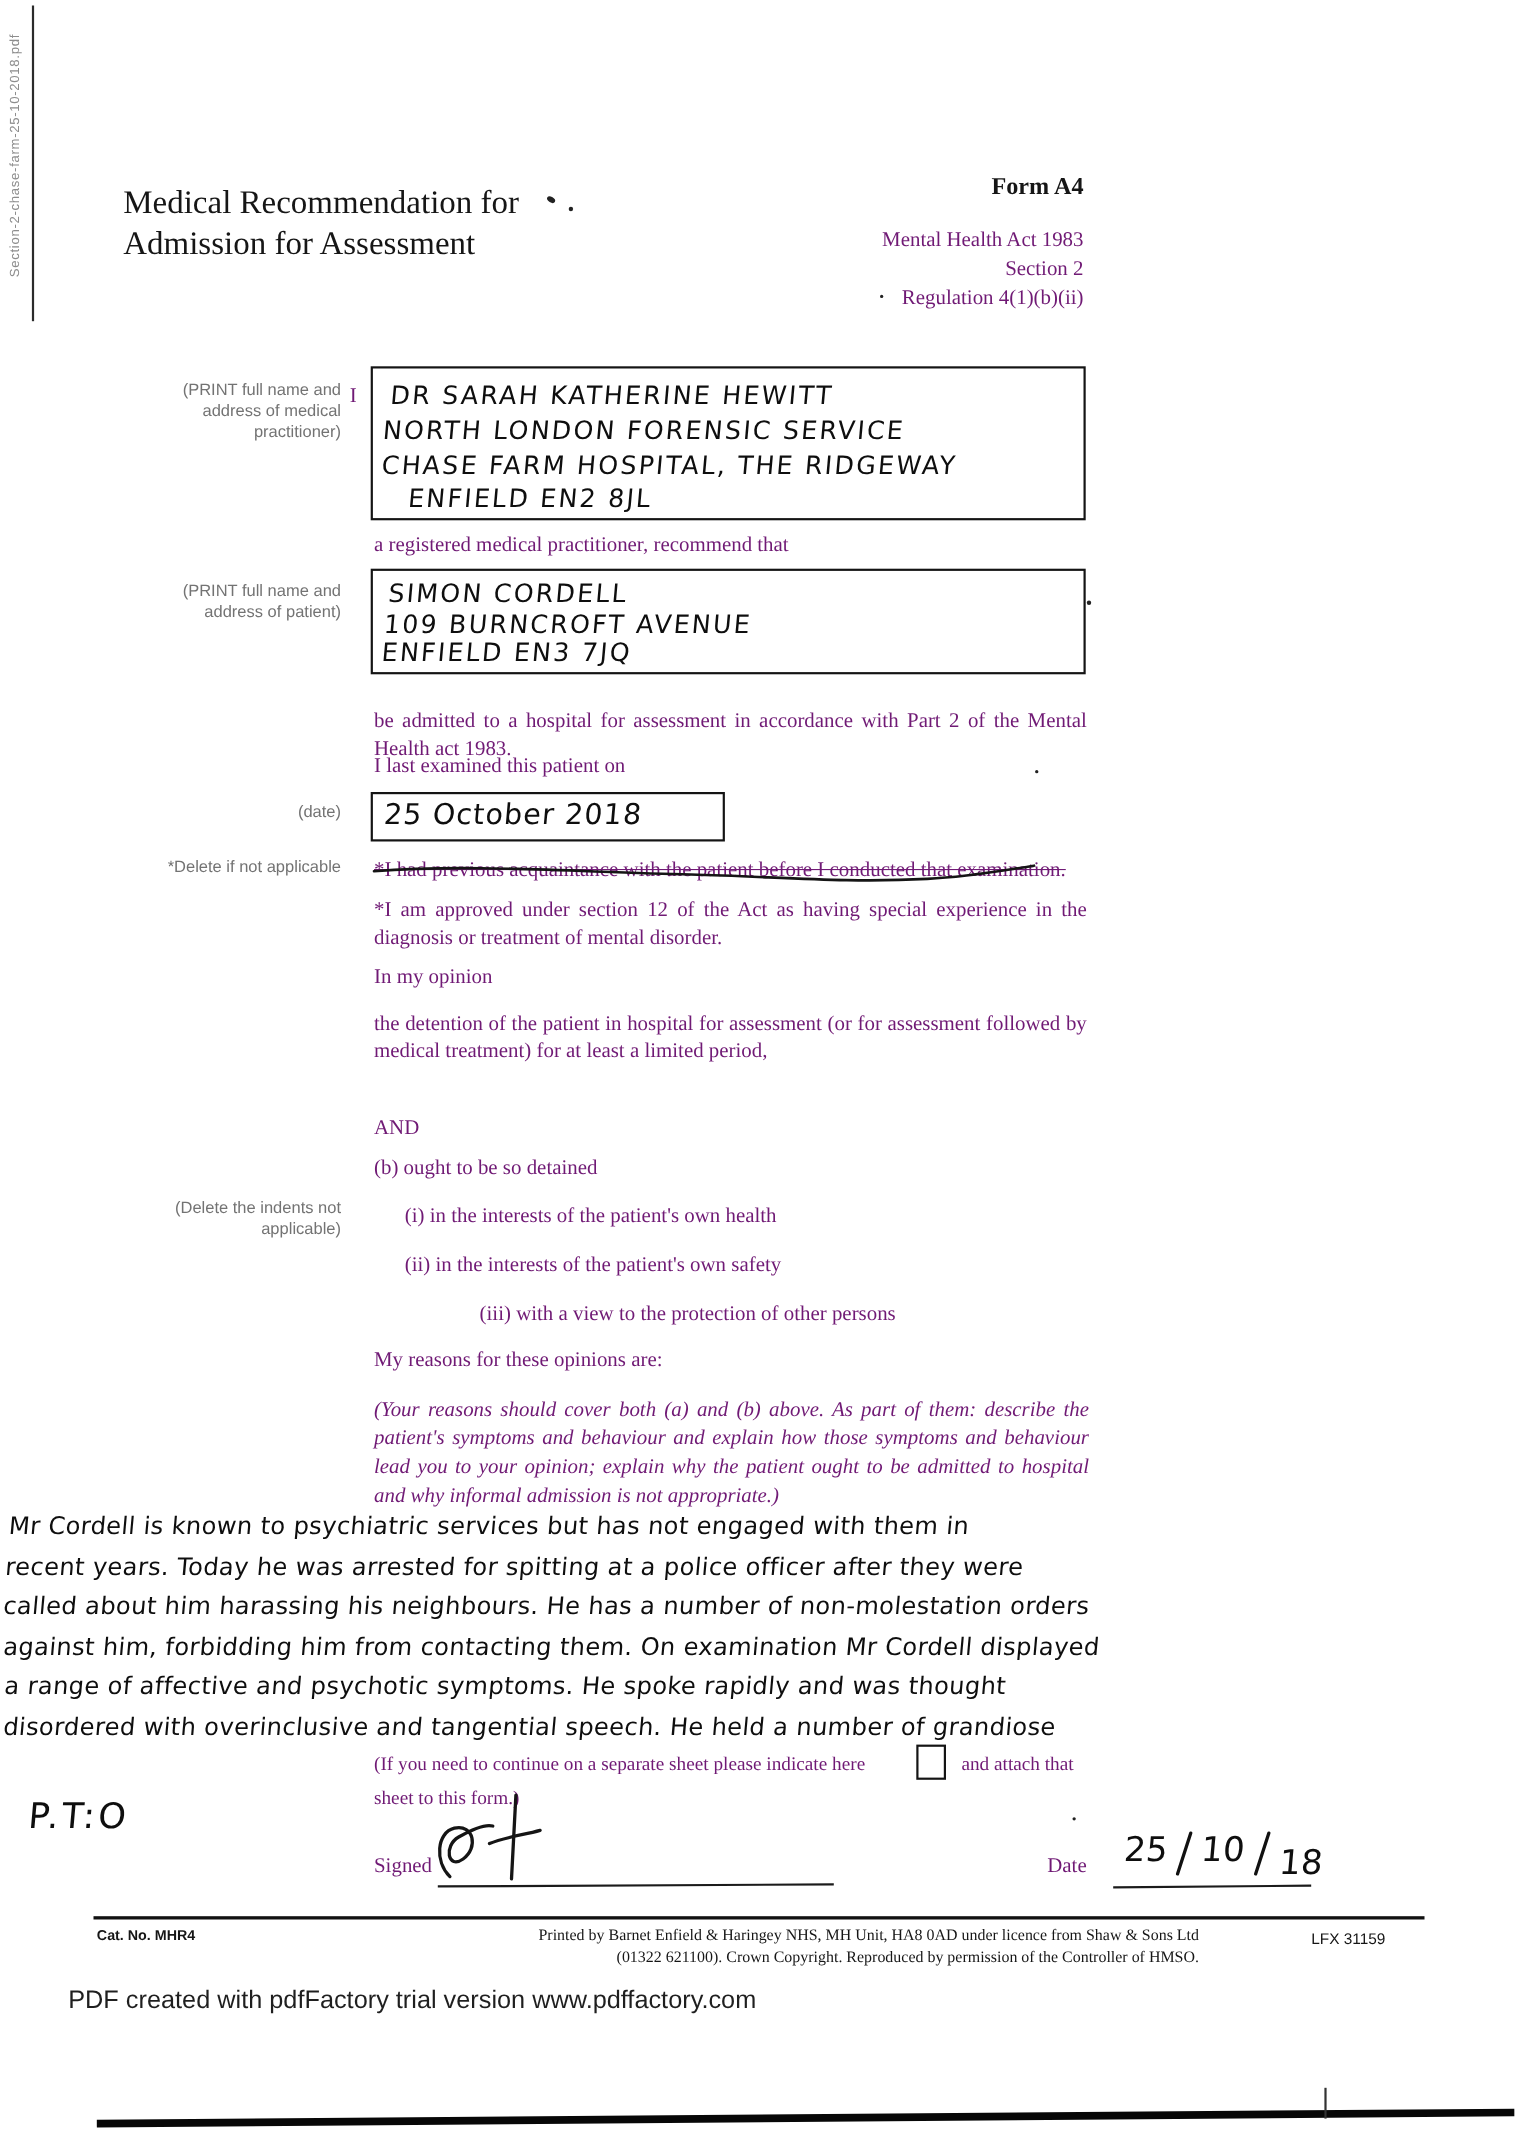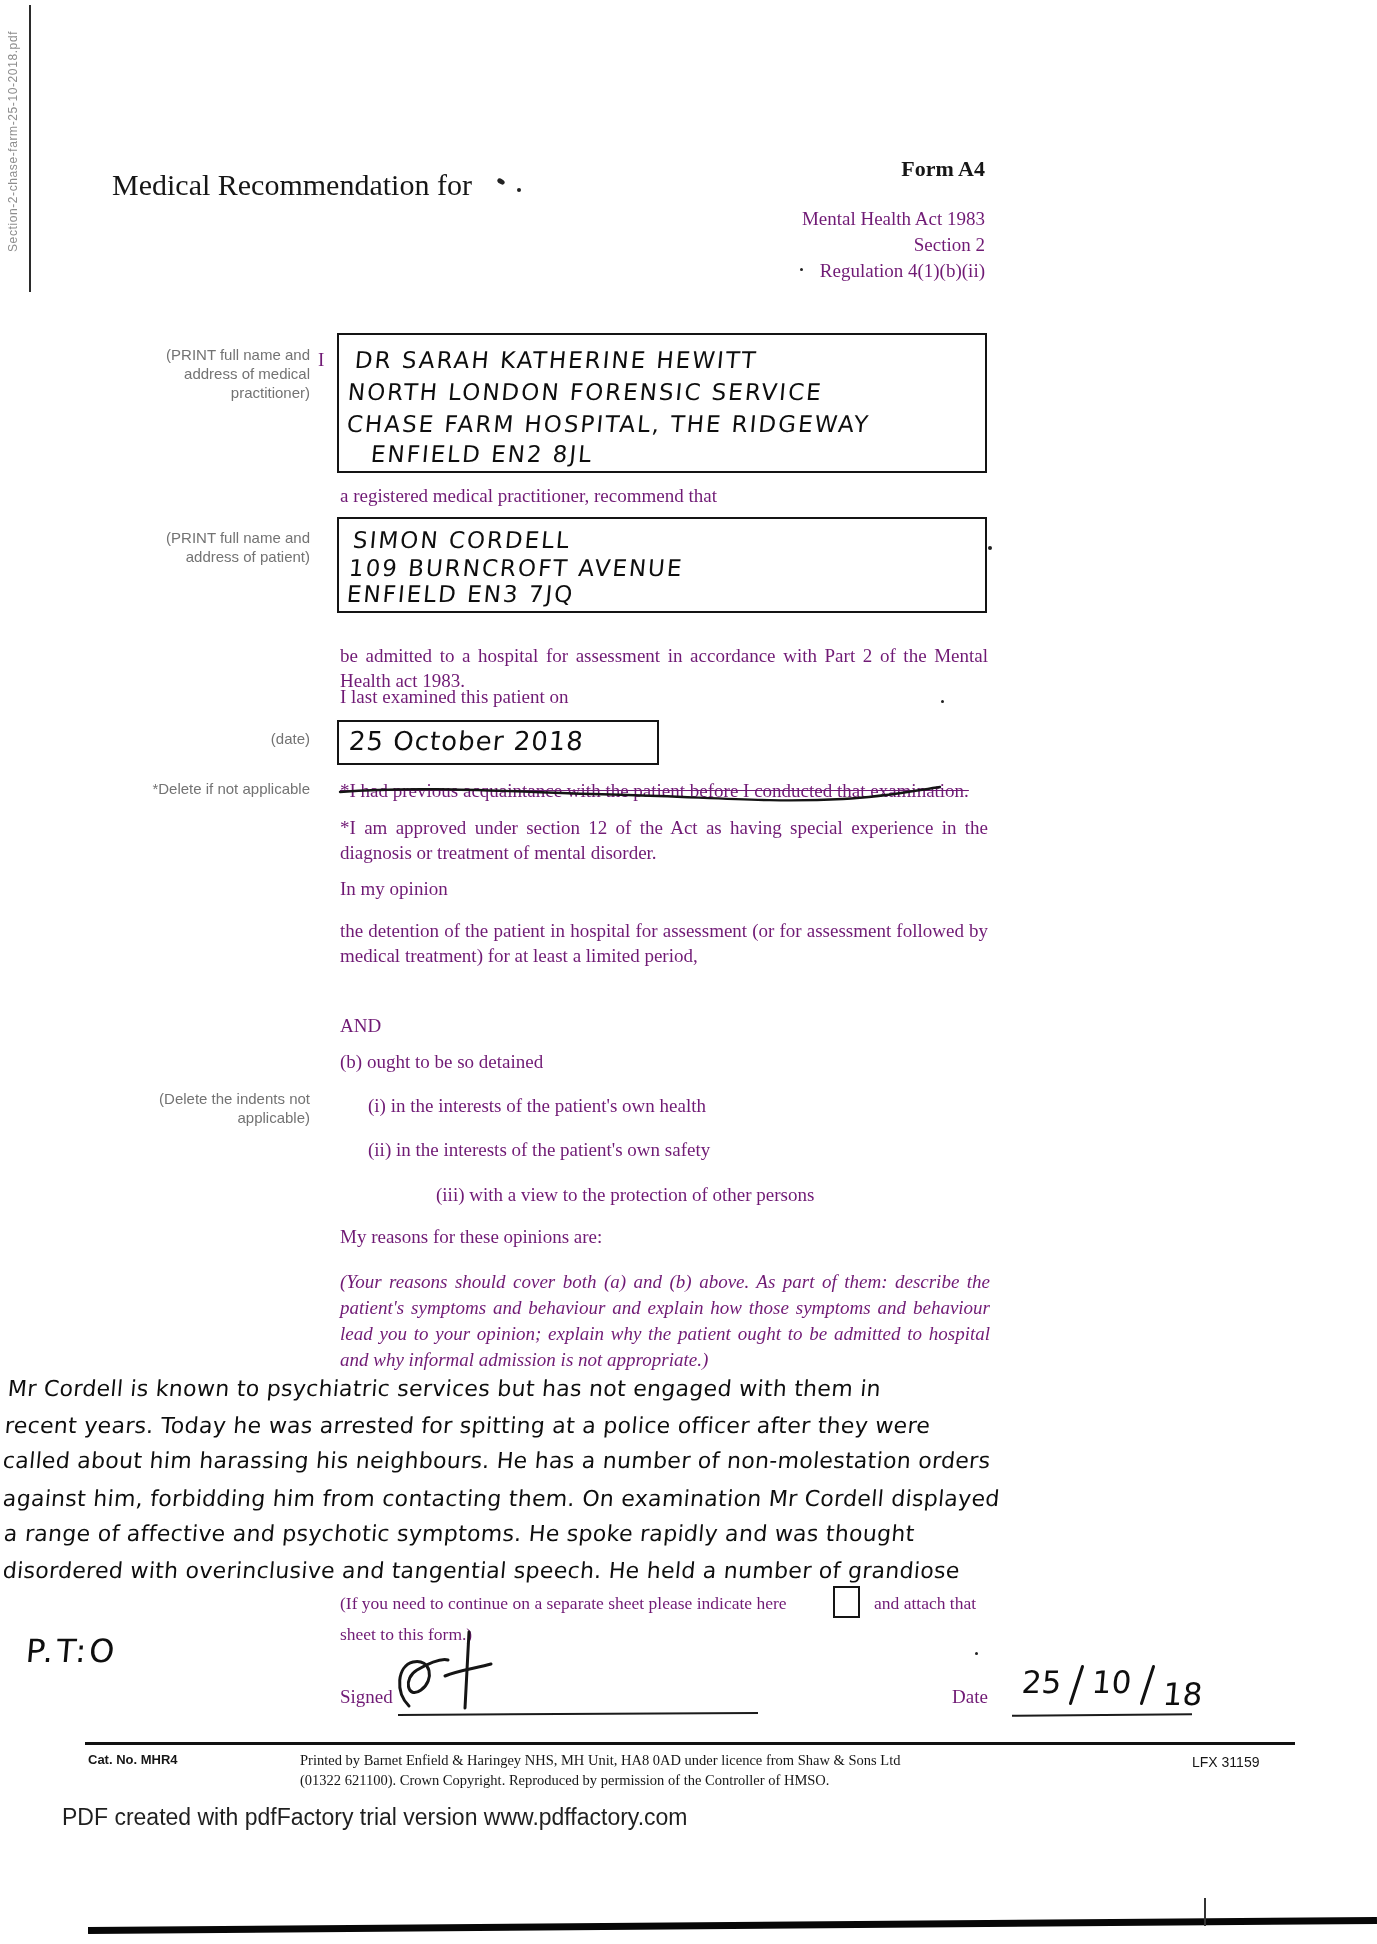--- a/index.html
+++ b/index.html
@@ -33,20 +33,21 @@
 
   <div class="speck" style="left:497px;top:179px;width:8px;height:5px;transform:rotate(32deg);"></div>
   <div class="speck" style="left:517px;top:188px;width:4px;height:4px;"></div>
   <div class="speck" style="left:800px;top:268px;width:3px;height:3px;"></div>
   <div class="speck" style="left:988px;top:546px;width:4px;height:4px;"></div>
   <div class="speck" style="left:941px;top:700px;width:3px;height:3px;"></div>
   <div class="speck" style="left:975px;top:1652px;width:3px;height:3px;"></div>
 
   <div class="abs" style="left:112px;top:166px;font-size:30px;line-height:37px;">
     <div>Medical Recommendation for</div>
+    <div>Admission for Assessment</div>
   </div>
 
   <div class="abs" style="left:640px;top:156px;width:345px;text-align:right;">
     <div style="font-size:22px;font-weight:bold;margin-bottom:24px;">Form A4</div>
     <div class="body" style="line-height:26px;">Mental Health Act 1983</div>
     <div class="body" style="line-height:26px;">Section 2</div>
     <div class="body" style="line-height:26px;">Regulation 4(1)(b)(ii)</div>
   </div>
 
   <div class="abs lbl" style="left:60px;top:345px;width:250px;">
@@ -156,21 +157,21 @@
     <span class="hand" style="font-size:31px;">25</span>
     <span class="slash"></span>
     <span class="hand" style="font-size:31px;">10</span>
     <span class="slash"></span>
     <span class="hand" style="font-size:31px;margin-top:12px;">18</span>
   </div>
   <div class="uline" style="left:1012px;top:1714px;width:180px;transform:rotate(-0.5deg);"></div>
 
   <div class="abs" style="left:85px;top:1742px;width:1210px;height:3px;background:#111;"></div>
   <div class="abs sans" style="left:88px;top:1752px;font-size:13px;font-weight:bold;">Cat. No. MHR4</div>
-  <div class="abs" style="left:300px;top:1750px;width:790px;text-align:left;font-size:14.5px;line-height:20px;font-family:Liberation Serif, serif;">
+  <div class="abs" style="left:300px;top:1750px;width:790px;text-align:right;font-size:14.5px;line-height:20px;font-family:Liberation Serif, serif;">
     <div>Printed by Barnet Enfield &amp; Haringey NHS, MH Unit, HA8 0AD under licence from Shaw &amp; Sons Ltd</div>
     <div>(01322 621100).  Crown Copyright. Reproduced by permission of the Controller of HMSO.</div>
   </div>
   <div class="abs sans" style="left:1192px;top:1754px;font-size:14px;">LFX 31159</div>
 
   <div class="abs sans" style="left:62px;top:1804px;font-size:23px;color:#1f1f1f;">
     <span>PDF created with pdfFactory trial version </span><span style="text-decoration-thickness:2px;">www.pdffactory.com</span>
   </div>
 
   <div class="abs" style="left:88px;top:1922px;width:1289px;height:7px;background:#070707;transform:rotate(-0.45deg);"></div>

